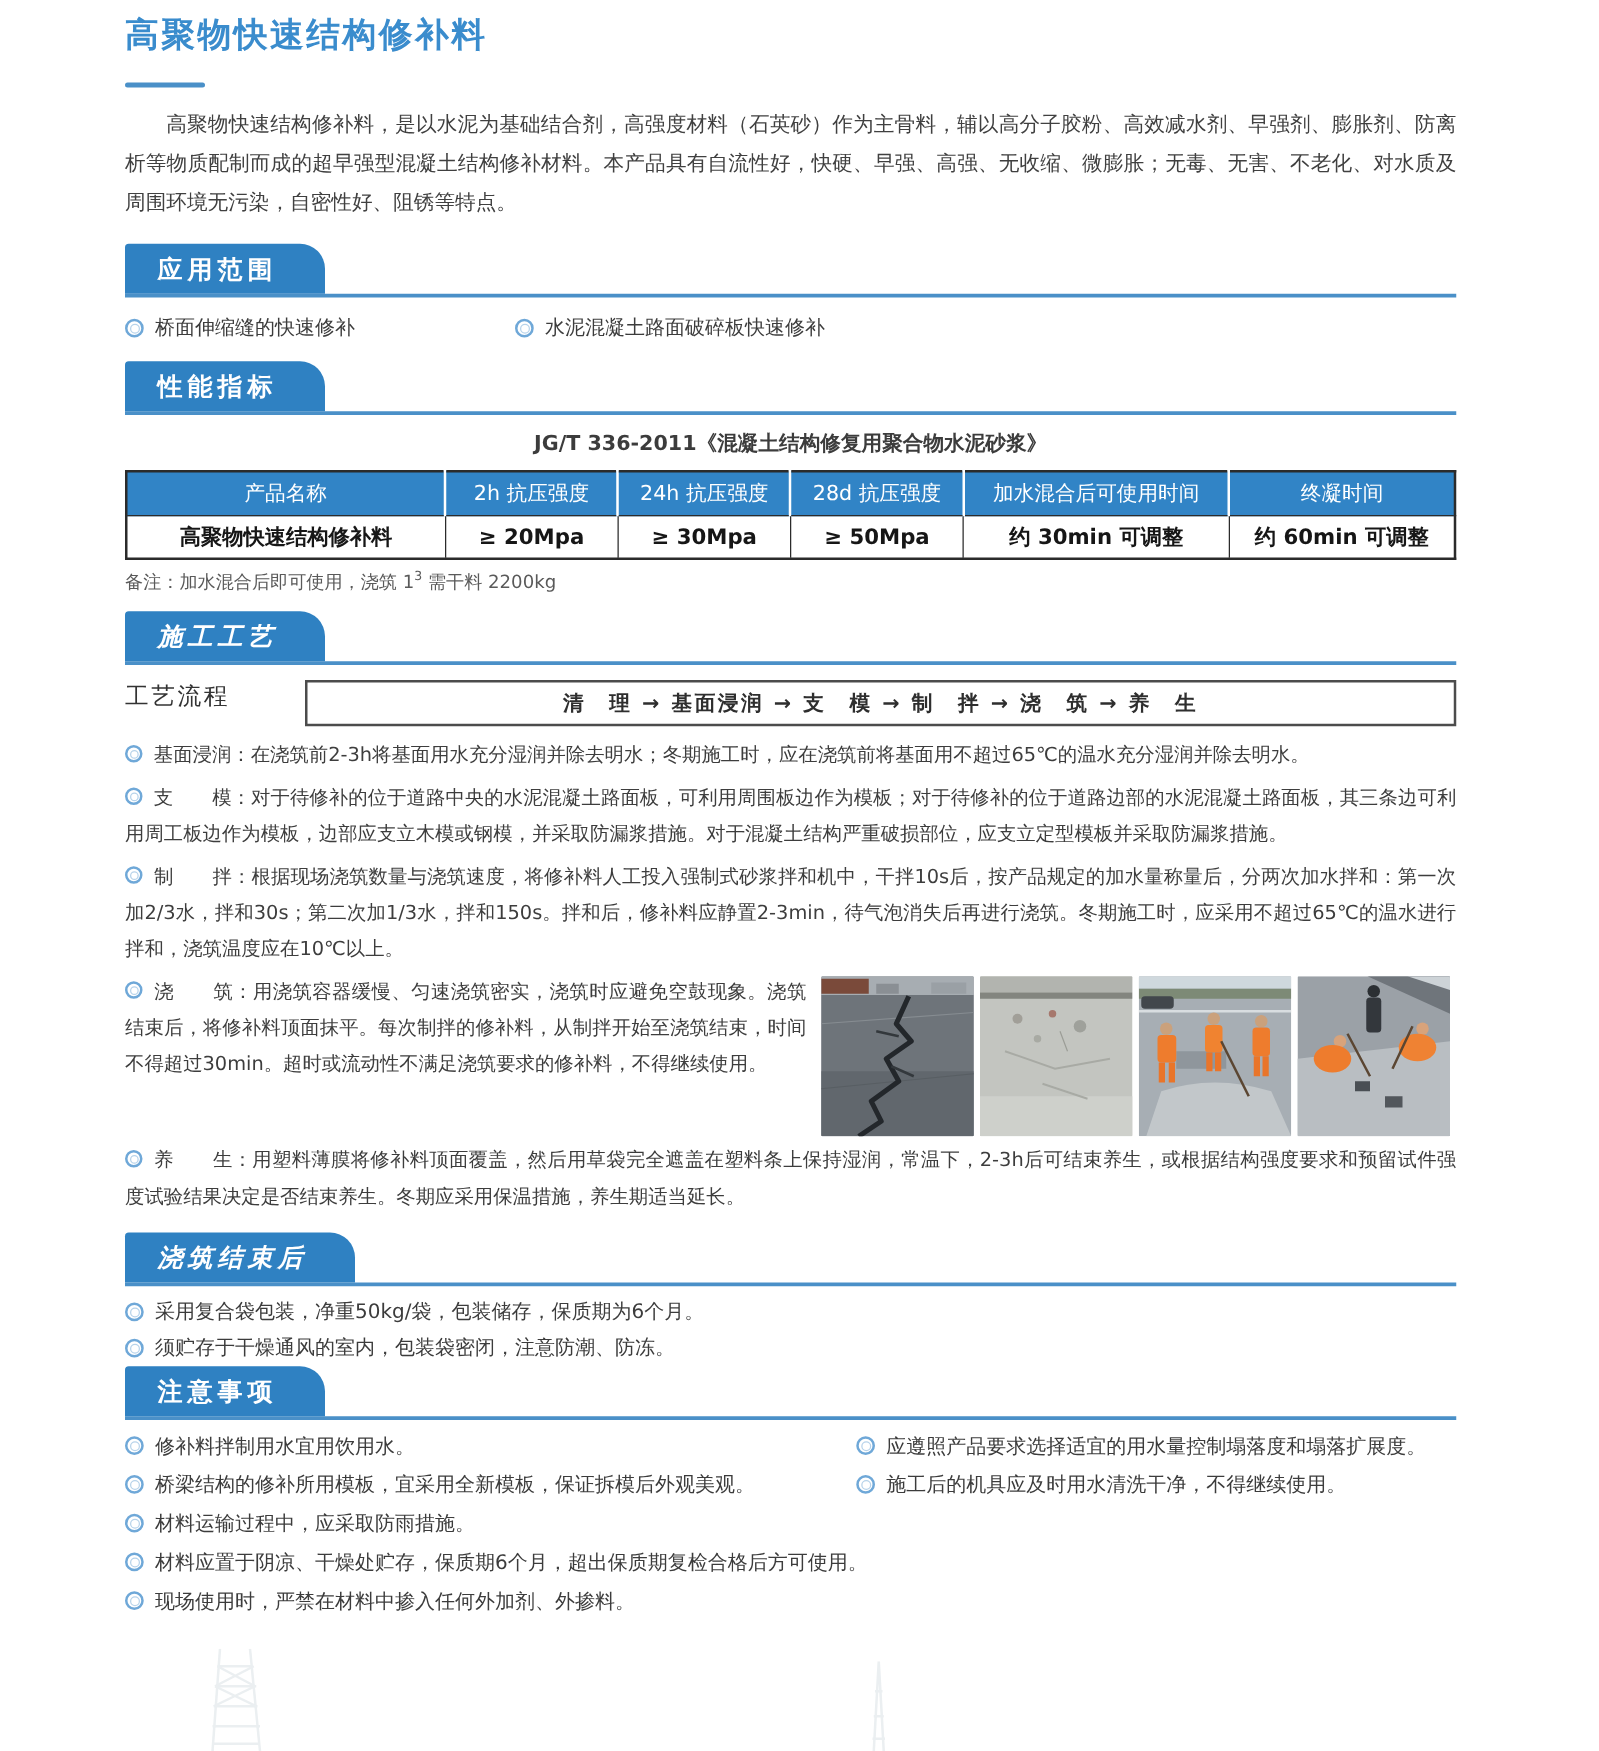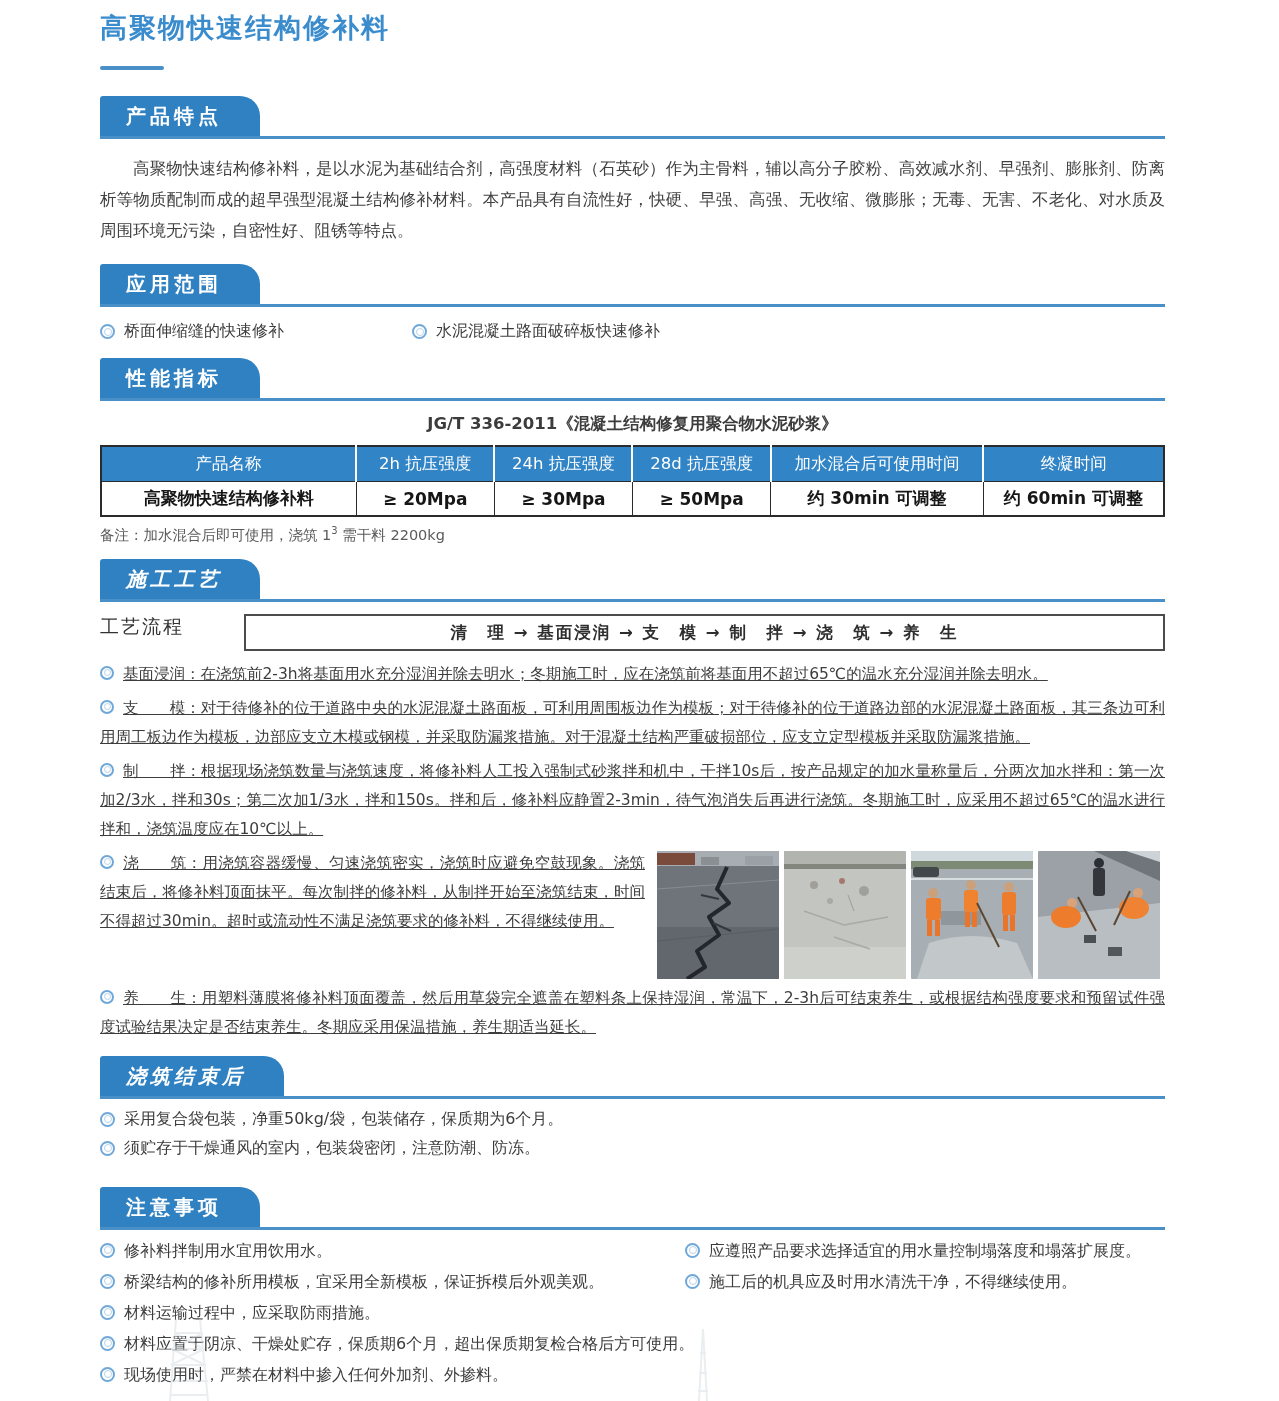--- a/index.html
+++ b/index.html
@@ -12,21 +12,21 @@
   .page-title{margin:0;font-size:27px;font-weight:bold;color:#3a8ccd;letter-spacing:2px;}
   .title-underline{width:64px;height:4px;background:#4a90c8;margin-top:20px;border-radius:2px;}
 
   
   .sec-head{border-bottom:3px solid #4a90c8;line-height:0;}
   .sec-tab{
     display:inline-block;background:#2f81c2;color:#fff;font-size:20px;font-weight:bold;
     line-height:40px;padding:0 38px 0 26px;border-radius:3px 20px 0 0;letter-spacing:4px;
   }
   .mt-a{margin-top:26px;}.mt-b{margin-top:18px;}.mt-c{margin-top:16px;}
-  .mt-d{margin-top:14px;font-style:italic;}.mt-e{margin-top:28px;}
+  .mt-d{margin-top:14px;font-style:italic;}.mt-e{margin-top:4px;}
 
   .lead{margin:14px 0 0;font-size:16.5px;line-height:31px;color:#404040;text-indent:2em;text-align:justify;}
 
   
   .bullet{display:flex;align-items:center;gap:9px;font-size:16px;color:#3c3c3c;}
   .bi{flex:none;width:15px;height:15px;border:2px solid #6fa8d8;border-radius:50%;box-sizing:border-box;position:relative;background:#fff;}
   .bi::after{content:"";position:absolute;inset:1.5px;border:1.5px solid #b7d3ea;border-radius:50%;}
   .bullet-row{display:flex;margin-top:14px;}
   .bullet-row .bullet:first-child{width:312px;}
 
@@ -36,21 +36,21 @@
   .perf th{background:#3184c6;color:#fff;font-size:16.5px;font-weight:normal;padding:6px 2px;border-left:2px solid #fff;}
   .perf th:first-child{border-left:none;}
   .perf td{border:1px solid #2b2b2b;text-align:center;font-size:17px;font-weight:bold;color:#161616;padding:5px 2px;}
   .perf-note{margin:8px 0 0;font-size:14.5px;color:#5a5a5a;}
   .perf-note sup{font-size:10px;}
 
   
   .flow-row{display:flex;align-items:flex-start;margin-top:12px;gap:16px;}
   .flow-label{font-size:19px;color:#333;flex:none;width:128px;letter-spacing:2px;}
   .flow-box{flex:1;border:2px solid #4c4c4c;text-align:center;font-size:16.5px;font-weight:bold;color:#2e2e2e;line-height:33px;letter-spacing:2px;}
-  .steps{margin-top:9px;text-decoration:underline;}
+  .steps{margin-top:9px;}
   .step{margin:0 0 5px;font-size:15.5px;line-height:29px;color:#3d3d3d;text-align:justify;}
   .step-ico{display:inline-block;width:14px;height:14px;border:2px solid #6fa8d8;border-radius:50%;box-sizing:border-box;vertical-align:-1px;margin-right:9px;position:relative;background:#fff;}
   .step-ico::after{content:"";position:absolute;inset:1.5px;border:1.5px solid #b7d3ea;border-radius:50%;}
   .step-row{display:flex;gap:12px;margin-bottom:5px;}
   .step-row .step{width:545px;flex:none;margin:0;}
   .photos{flex:1;display:flex;gap:5px;align-items:flex-start;padding-top:2px;}
   .photo{width:122px;height:128px;flex:none;display:block;border-radius:1px;}
 
   
   .pack-items{margin-top:10px;display:flex;flex-direction:column;gap:8px;}
@@ -68,23 +68,20 @@
 </style>
 </head>
 <body>
 
 <div class="page">
 
   <h1 class="page-title">高聚物快速结构修补料</h1>
   <div class="title-underline"></div>
 
   <section>
-    <div class="sec-head mt-a">
-      <span class="sec-tab">产品特点</span>
-    </div>
     <p class="lead">高聚物快速结构修补料，是以水泥为基础结合剂，高强度材料（石英砂）作为主骨料，辅以高分子胶粉、高效减水剂、早强剂、膨胀剂、防离析等物质配制而成的超早强型混凝土结构修补材料。本产品具有自流性好，快硬、早强、高强、无收缩、微膨胀；无毒、无害、不老化、对水质及周围环境无污染，自密性好、阻锈等特点。</p>
   </section>
 
   <section>
     <div class="sec-head mt-b">
       <span class="sec-tab">应用范围</span>
     </div>
     <div class="bullet-row">
       <div class="bullet">
         <span class="bi"></span>

